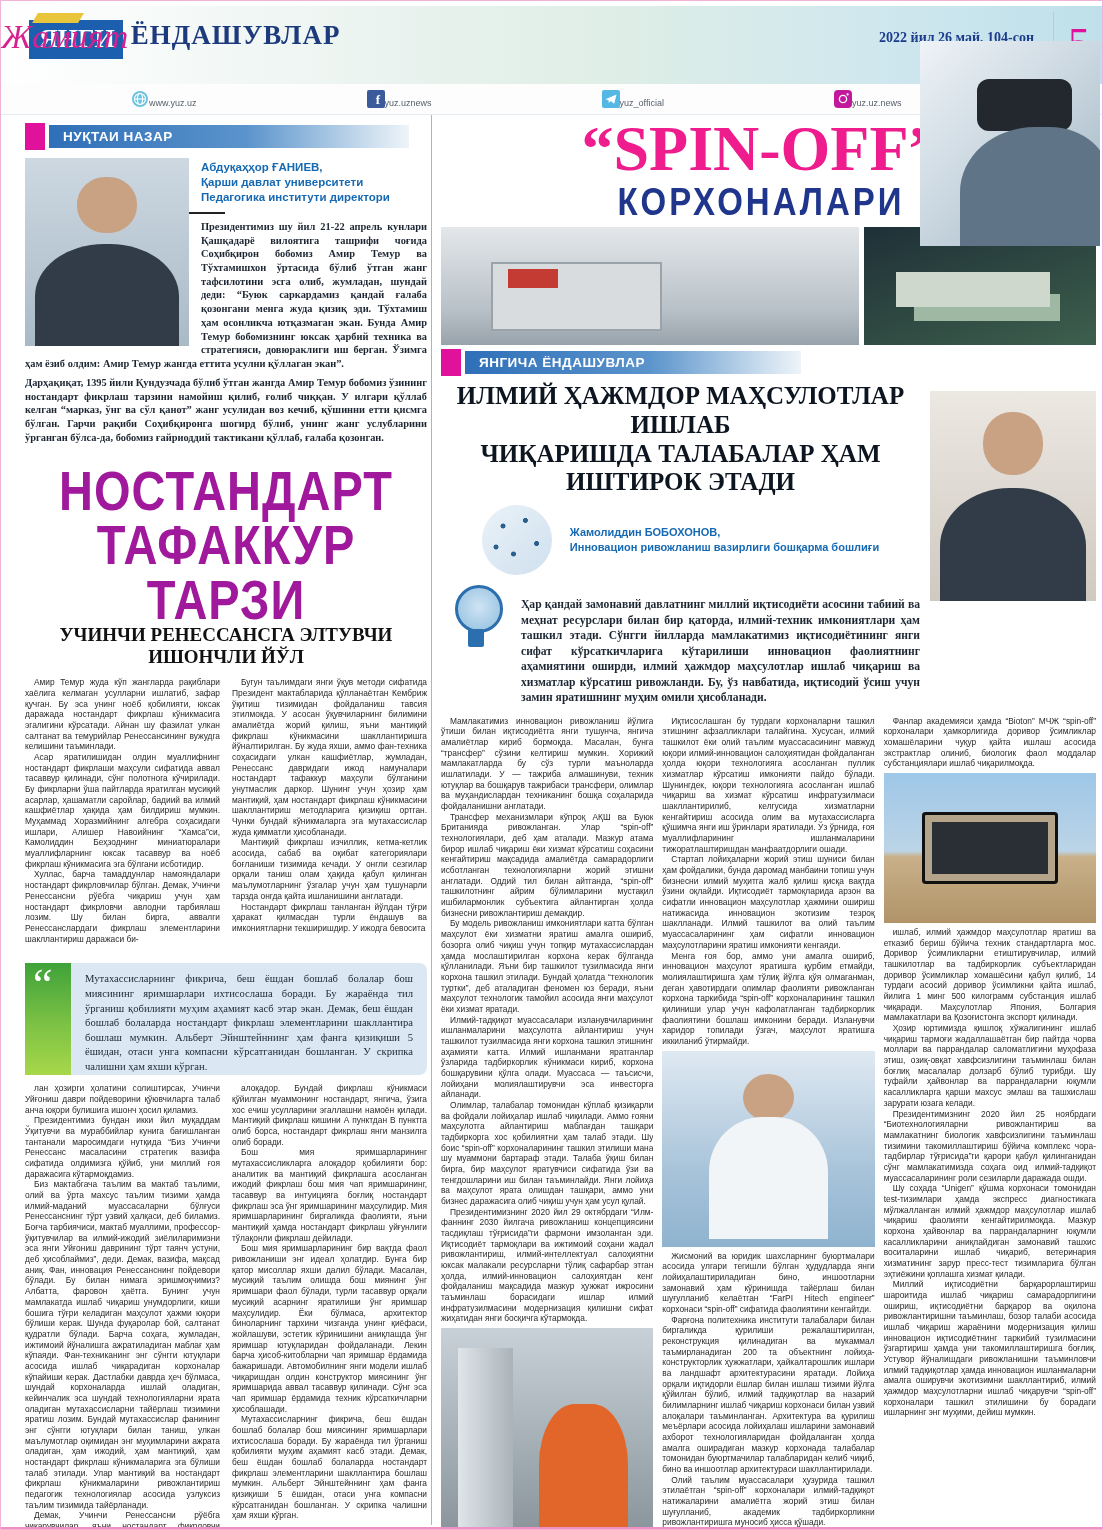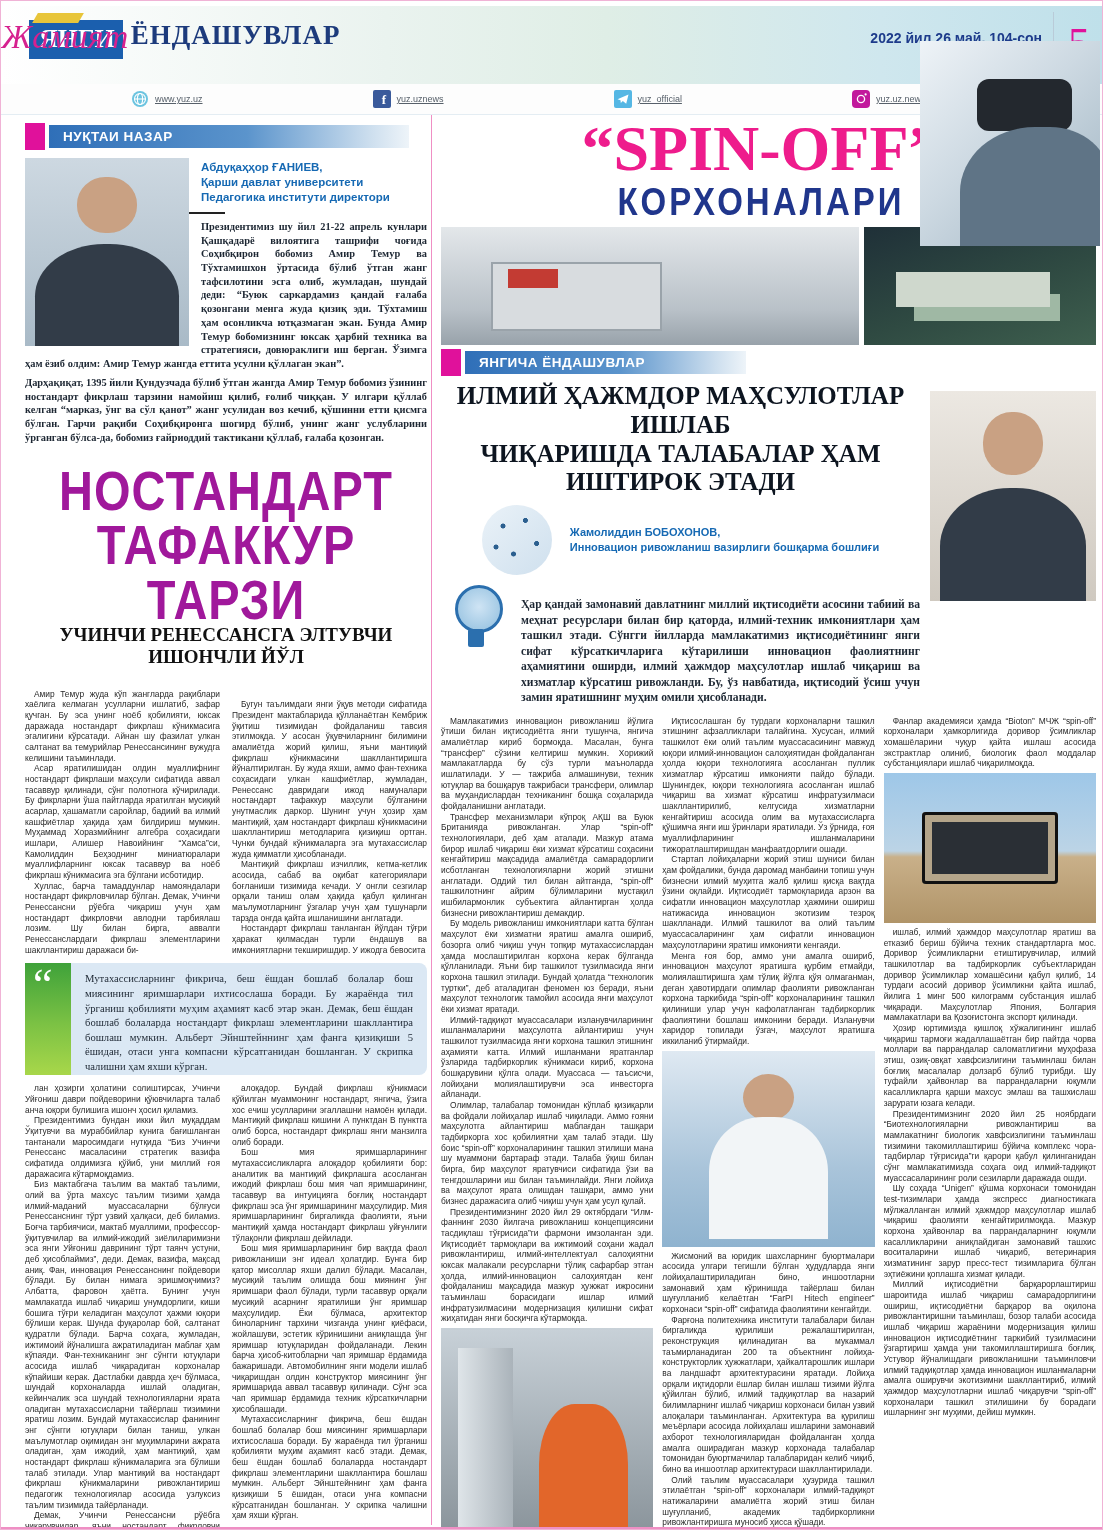--- a/index.html
+++ b/index.html
@@ -9,27 +9,27 @@
   .masthead{position:relative;height:78px;margin-top:5px;
             background:linear-gradient(90deg,#ffffff 0%,#eaf3ef 35%,#dfeee6 55%,#cfe7ee 80%,#bfe0ea 100%);}
   .logo{position:absolute;left:28px;top:14px;display:flex;}
   .logo-box{background:#1b5fae;color:#fff;font-weight:bold;font-size:26px;padding:4px 8px 5px 10px;
             font-family:"Liberation Serif",serif;position:relative;}
   .logo-box::before{content:"";position:absolute;left:6px;top:-7px;width:46px;height:10px;background:#e8c53a;
             transform:skewX(-30deg);}
   .logo-rest{color:#1d3b7c;font-family:"Liberation Serif",serif;font-size:27px;letter-spacing:1px;margin-left:8px;font-weight:bold;}
   .section-title{position:absolute;left:0;right:0;top:12px;text-align:left;color:#d6218f;
             font-family:"Liberation Serif",serif;font-style:italic;font-size:34px;}
-  .issue-block{position:absolute;right:60px;top:24px;color:#1d3b8b;font-weight:bold;font-size:14px;}
+  .issue-block{position:absolute;right:68px;top:24px;color:#1d3b8b;font-weight:bold;font-size:14px;font-family:Liberation Serif, serif;}
   .page-num{position:absolute;right:12px;top:6px;color:#e0119b;font-size:44px;font-family:"Liberation Serif",serif;
             border-left:1px solid #b9cbd8;padding-left:14px;height:64px;line-height:64px;}
   
   .social-bar{height:30px;display:flex;align-items:center;background:#fdfdfd;border-bottom:1px solid #e4edf3;
               padding-left:130px;gap:170px;}
-  .social-item{display:flex;align-items:center;gap:6px;color:#57606a;font-size:9px;text-decoration:underline;}
+  .social-item{display:flex;align-items:flex-end;color:#57606a;font-size:9px;}
   .s-ic{width:18px;height:18px;display:inline-block;}
   
   .vr-photo{position:absolute;top:40px;right:2px;width:180px;height:205px;z-index:3;
             background:linear-gradient(135deg,#eef3f7 0%,#cdd9e2 45%,#9fb4c2 100%);overflow:hidden;}
   .vr-photo::before{content:"";position:absolute;right:28px;top:38px;width:95px;height:52px;background:#23282e;border-radius:12px;}
   .vr-photo::after{content:"";position:absolute;right:-10px;top:86px;width:150px;height:130px;background:#5f7486;
             border-radius:50% 40% 0 0;}
   
   .content{display:flex;height:1410px;}
   .left-article{width:426px;padding:4px 0 0 24px;box-sizing:border-box;}
@@ -51,41 +51,41 @@
   .rule{width:200px;border-top:2px solid #222;margin:7px 0 6px 0;}
   .lead-serif p{font-family:"Liberation Serif",serif;font-weight:bold;font-size:10.4px;line-height:1.32;
        text-align:justify;color:#1d2733;margin:0 0 5px 0;}
   .big-head{color:#a0189b;font-weight:900;font-size:47px;line-height:.98;text-align:center;letter-spacing:1px;
        transform:scaleY(1.18);transform-origin:top center;margin:14px 0 2px 0;}
   .sub-head{font-family:"Liberation Serif",serif;font-weight:bold;font-size:19px;text-align:center;color:#111;
        line-height:1.15;margin:22px 0 10px 0;}
   .two-cols{display:flex;gap:12px;overflow:hidden;}
   .col{flex:1;font-size:8.4px;line-height:1.27;text-align:justify;color:#2a2a2a;overflow:hidden;}
   .col p{margin:0;text-indent:9px;}
-  .h-cols1{height:278px;align-items:flex-end;}
+  .h-cols1{height:278px;}
   .h-cols2{height:560px;}
   
   .quote{display:flex;margin:8px 0;height:112px;}
   .q-bar{width:46px;background:linear-gradient(180deg,#3fa23a 0%,#7cc244 55%,#a8d74a 100%);position:relative;}
   .q-bar::before{content:"\201C";color:#fff;font-size:44px;font-family:"Liberation Serif",serif;position:absolute;top:-4px;left:8px;}
   .q-body{flex:1;background:#dbe8f4;border-radius:0 8px 8px 0;padding:9px 14px;box-sizing:border-box;}
   .q-body p{margin:0;font-family:"Liberation Serif",serif;font-size:10.6px;line-height:1.38;color:#1d2733;text-align:justify;}
   
   .spin-line1{font-family:"Liberation Serif",serif;font-weight:bold;color:#ee1c8c;font-size:64px;line-height:1;
       text-align:center;width:640px;margin:2px 0 0 0;}
   .spin-line2{color:#20368c;font-weight:900;font-size:33px;letter-spacing:3px;text-align:center;width:640px;
       transform:scaleY(1.15);margin-top:2px;}
   .photo-row{display:flex;gap:5px;height:118px;margin-top:6px;}
   .ph{position:relative;overflow:hidden;}
   .ph-press{flex:1.8;background:linear-gradient(180deg,#e3e7ea 0%,#b9c1c8 70%,#98a2aa 100%);}
   .ph-press::before{content:"";position:absolute;left:12%;top:30%;width:40%;height:55%;background:#d8dcdf;border:2px solid #9aa3aa;}
   .ph-press::after{content:"";position:absolute;left:16%;top:36%;width:12%;height:16%;background:#c33b33;}
   .ph-model{flex:1;background:linear-gradient(160deg,#1f3038 0%,#2f4a42 55%,#3e5f4e 100%);}
   .ph-model::before{content:"";position:absolute;left:14%;top:38%;width:66%;height:30%;background:#cfd8cd;box-shadow:14px 18px 0 -4px #9fb8a4;}
-  .kicker-r{width:305px;}
+  .kicker-r{width:360px;}
   .head-row{display:flex;gap:10px;}
   .head-left{flex:1;}
   .r-headline{font-family:"Liberation Serif",serif;font-weight:bold;font-size:25px;line-height:1.15;text-align:center;
        color:#0d1520;margin:2px 6px 8px 6px;}
   .byline-row{display:flex;align-items:center;gap:18px;margin:2px 0 6px 0;justify-content:center;}
   .net-graphic{width:70px;height:70px;border-radius:50%;flex:none;
        background:radial-gradient(circle at 30% 30%,#2b5f8f 2.2px,transparent 2.8px),
                   radial-gradient(circle at 62% 22%,#2b5f8f 2.2px,transparent 2.8px),
                   radial-gradient(circle at 78% 55%,#2b5f8f 2.2px,transparent 2.8px),
                   radial-gradient(circle at 45% 70%,#2b5f8f 2.2px,transparent 2.8px),

